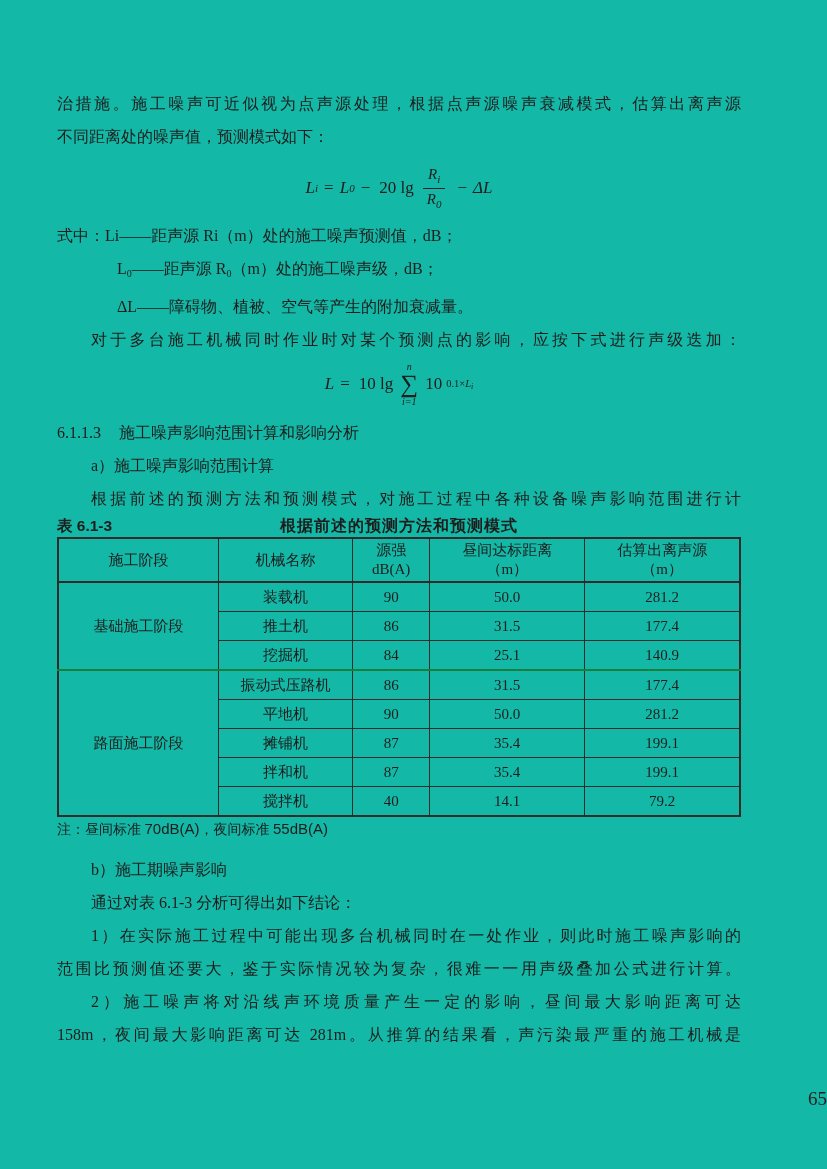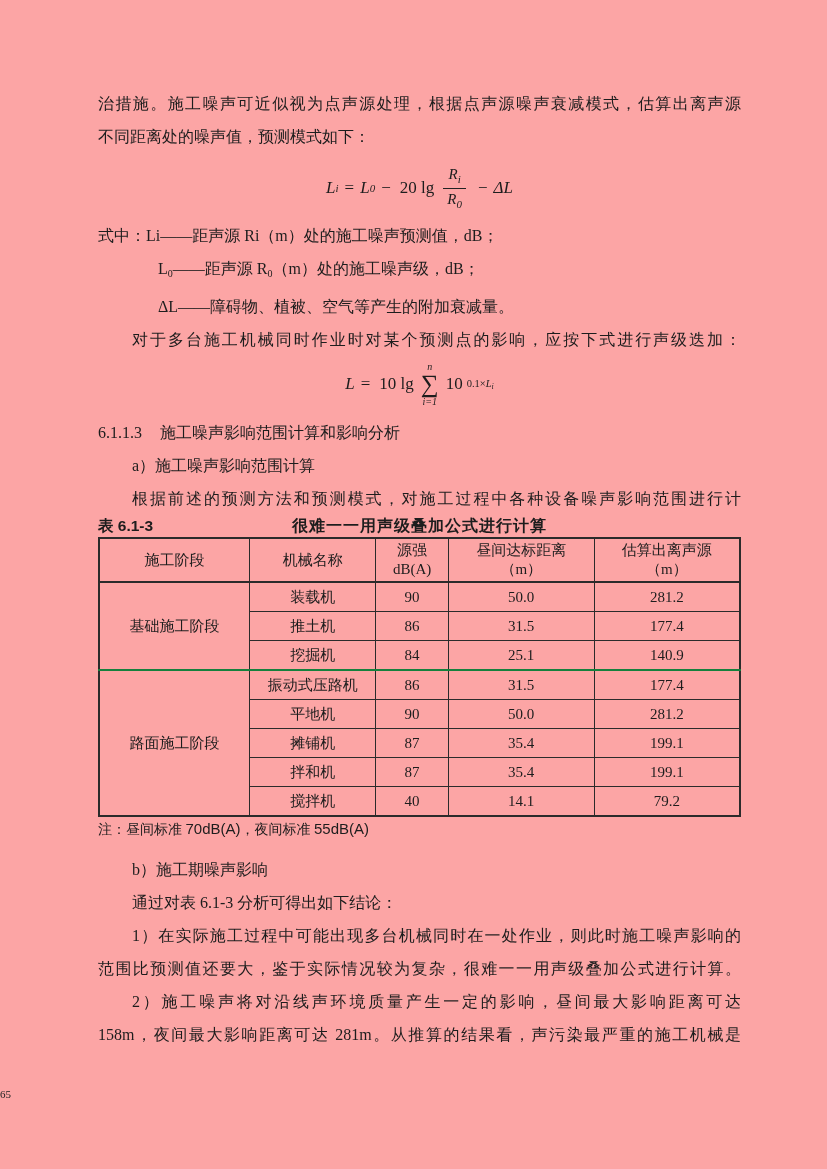--- a/index.html
+++ b/index.html
@@ -1,18 +1,18 @@
 <!DOCTYPE html>
 <html><head>
 <meta charset="utf-8">
 <style>
   html,body{margin:0;padding:0;background:#ffffff;}
   .page{
-    width:827px;height:1169px;background:#fca5a5;position:relative;
-    box-sizing:border-box;padding:87px 86px 0 98px;
+    width:827px;height:1169px;background:#14b8a6;position:relative;
+    box-sizing:border-box;padding:87px 86px 0 57px;
     font-family:"Liberation Serif","DejaVu Serif",serif;
     font-size:16px;color:#1d1d1d;overflow:hidden;
   }
   .ln{line-height:33px;min-height:33px;}
   .fill{text-align:justify;text-align-last:justify;}
   .ind{margin-left:34px;}
   .ind-term{margin-left:60px;}
   .i{}
   .sub{font-size:10px;vertical-align:-3px;}
   .sans{font-family:Liberation Sans, sans-serif;font-size:15px;}
@@ -47,21 +47,21 @@
     border:1px solid #2b2b2b;text-align:center;vertical-align:middle;
     font-weight:normal;font-size:15px;padding:0;color:#1d1d1d;
   }
   table.noise thead th{height:42px;border-bottom:2px solid #2b2b2b;line-height:19px;}
   table.noise tbody td{height:28px;line-height:28px;}
   table.noise tr.grp td{border-top:2px solid #15803d;}
   .h2l{display:block;line-height:19px;}
 
   .note{font-size:14px;line-height:20px;margin-top:2px;}
   .gap-b{margin-top:13px;}
-  .pagenum{position:absolute;left:0;right:0;top:1088px;text-align:left;font-size:11px;color:#222;}
+  .pagenum{position:absolute;left:0;right:0;top:1088px;text-align:right;font-size:19px;color:#222;}
 </style>
 </head>
 <body>
 
 <div class="page">
 
   <div class="ln fill">治措施。施工噪声可近似视为点声源处理，根据点声源噪声衰减模式，估算出离声源</div>
   <div class="ln">不同距离处的噪声值，预测模式如下：</div>
 
   <div class="formula f1">
@@ -102,21 +102,21 @@
   <div class="ln heading">
     <span>6.1.1.3</span>
     <span style="margin-left:14px">施工噪声影响范围计算和影响分析</span>
   </div>
 
   <div class="ln ind">a）施工噪声影响范围计算</div>
   <div class="ln ind fill">根据前述的预测方法和预测模式，对施工过程中各种设备噪声影响范围进行计</div>
 
   <div class="caption">
     <span class="cap-label">表 6.1-3</span>
-    <span class="cap-title">很难一一用声级叠加公式进行计算</span>
+    <span class="cap-title">根据前述的预测方法和预测模式</span>
   </div>
 
   <table class="noise">
     <colgroup>
       <col style="width:23.5%">
         <col style="width:19.7%">
         <col style="width:11.3%">
         <col style="width:22.75%">
         <col style="width:22.75%">
     </colgroup>

